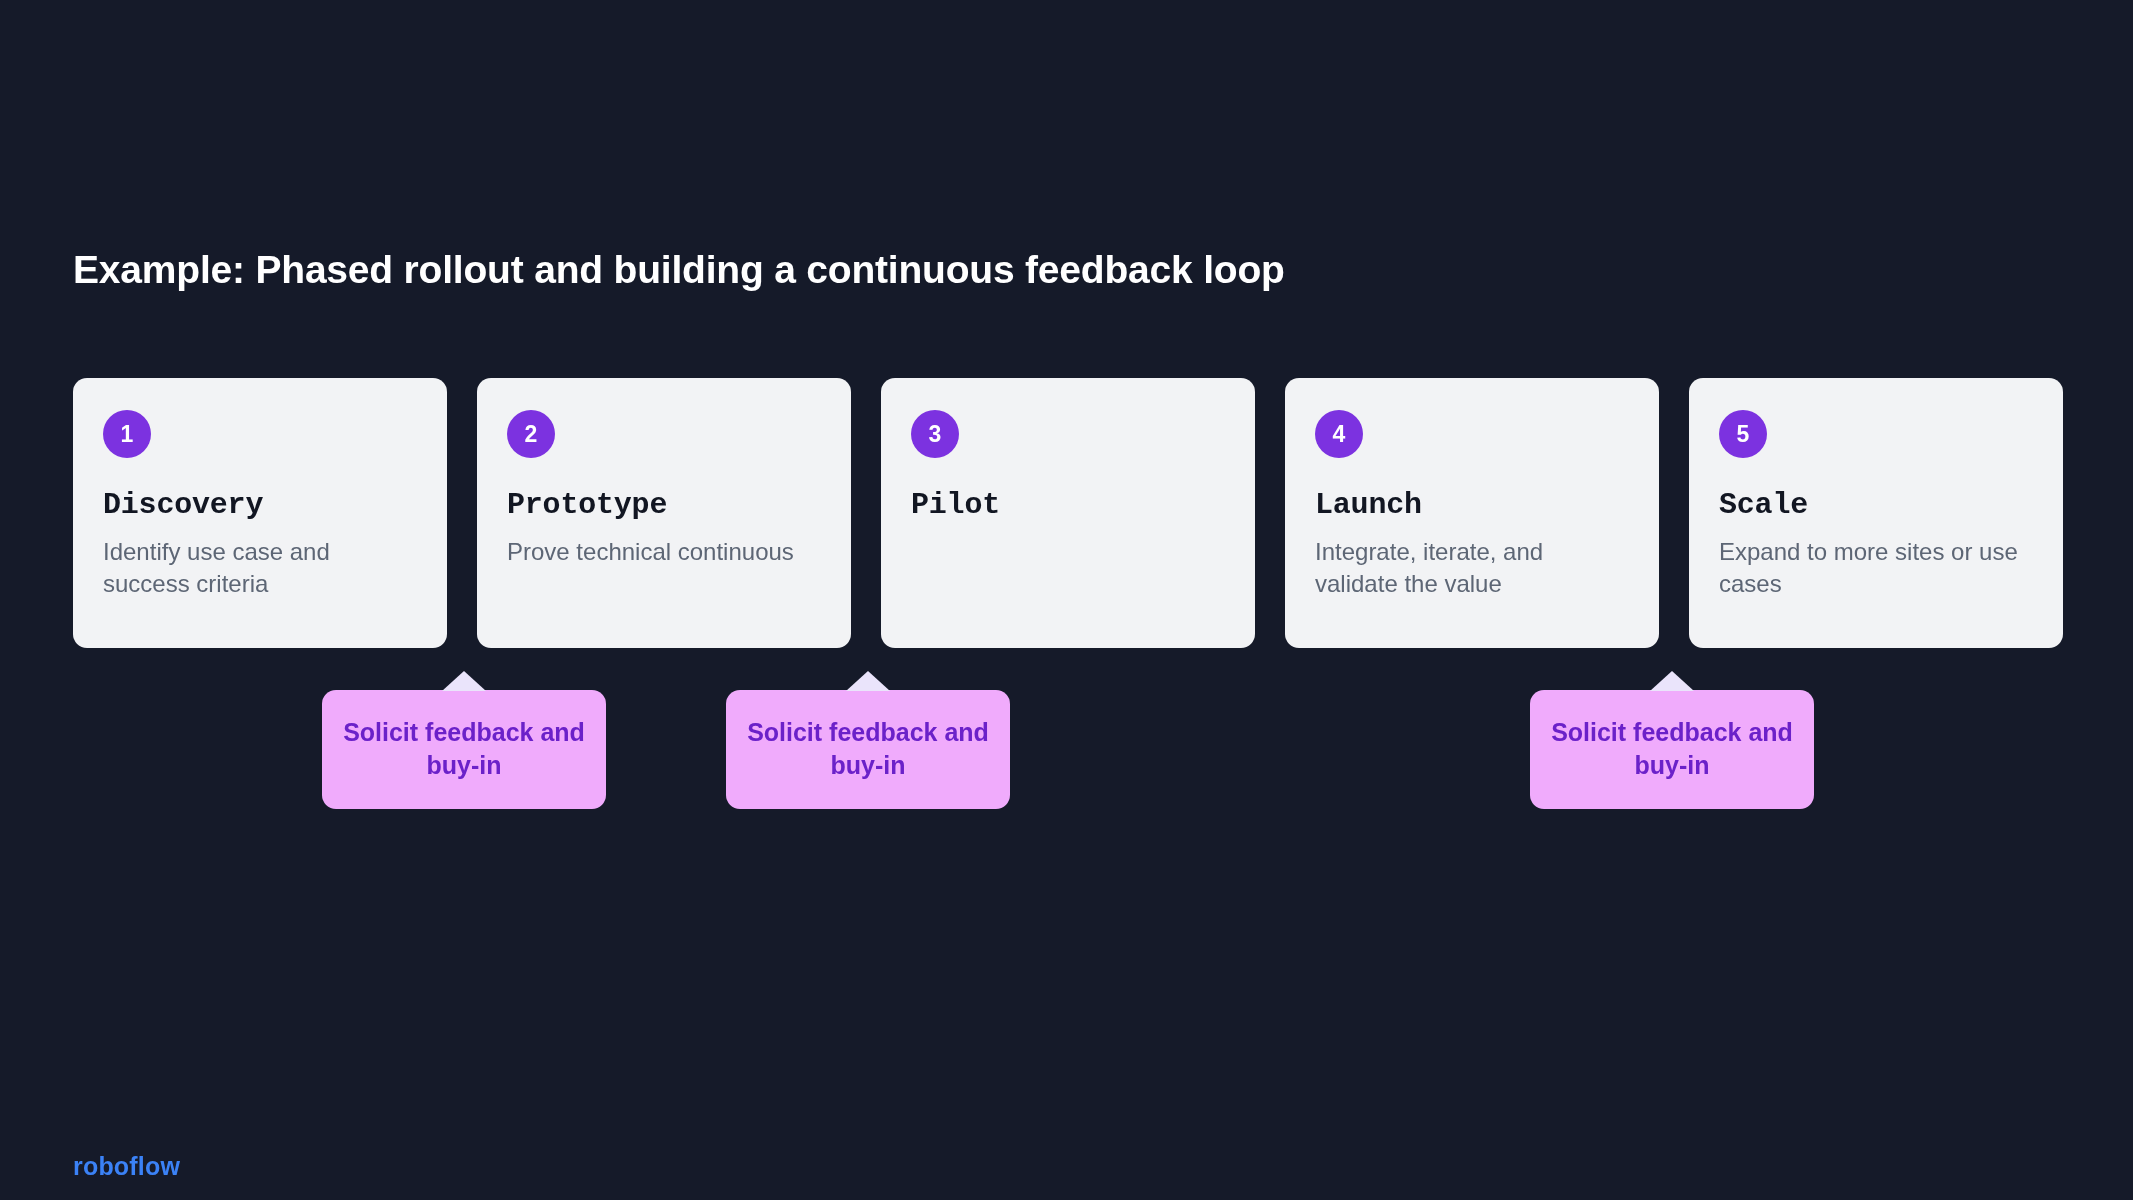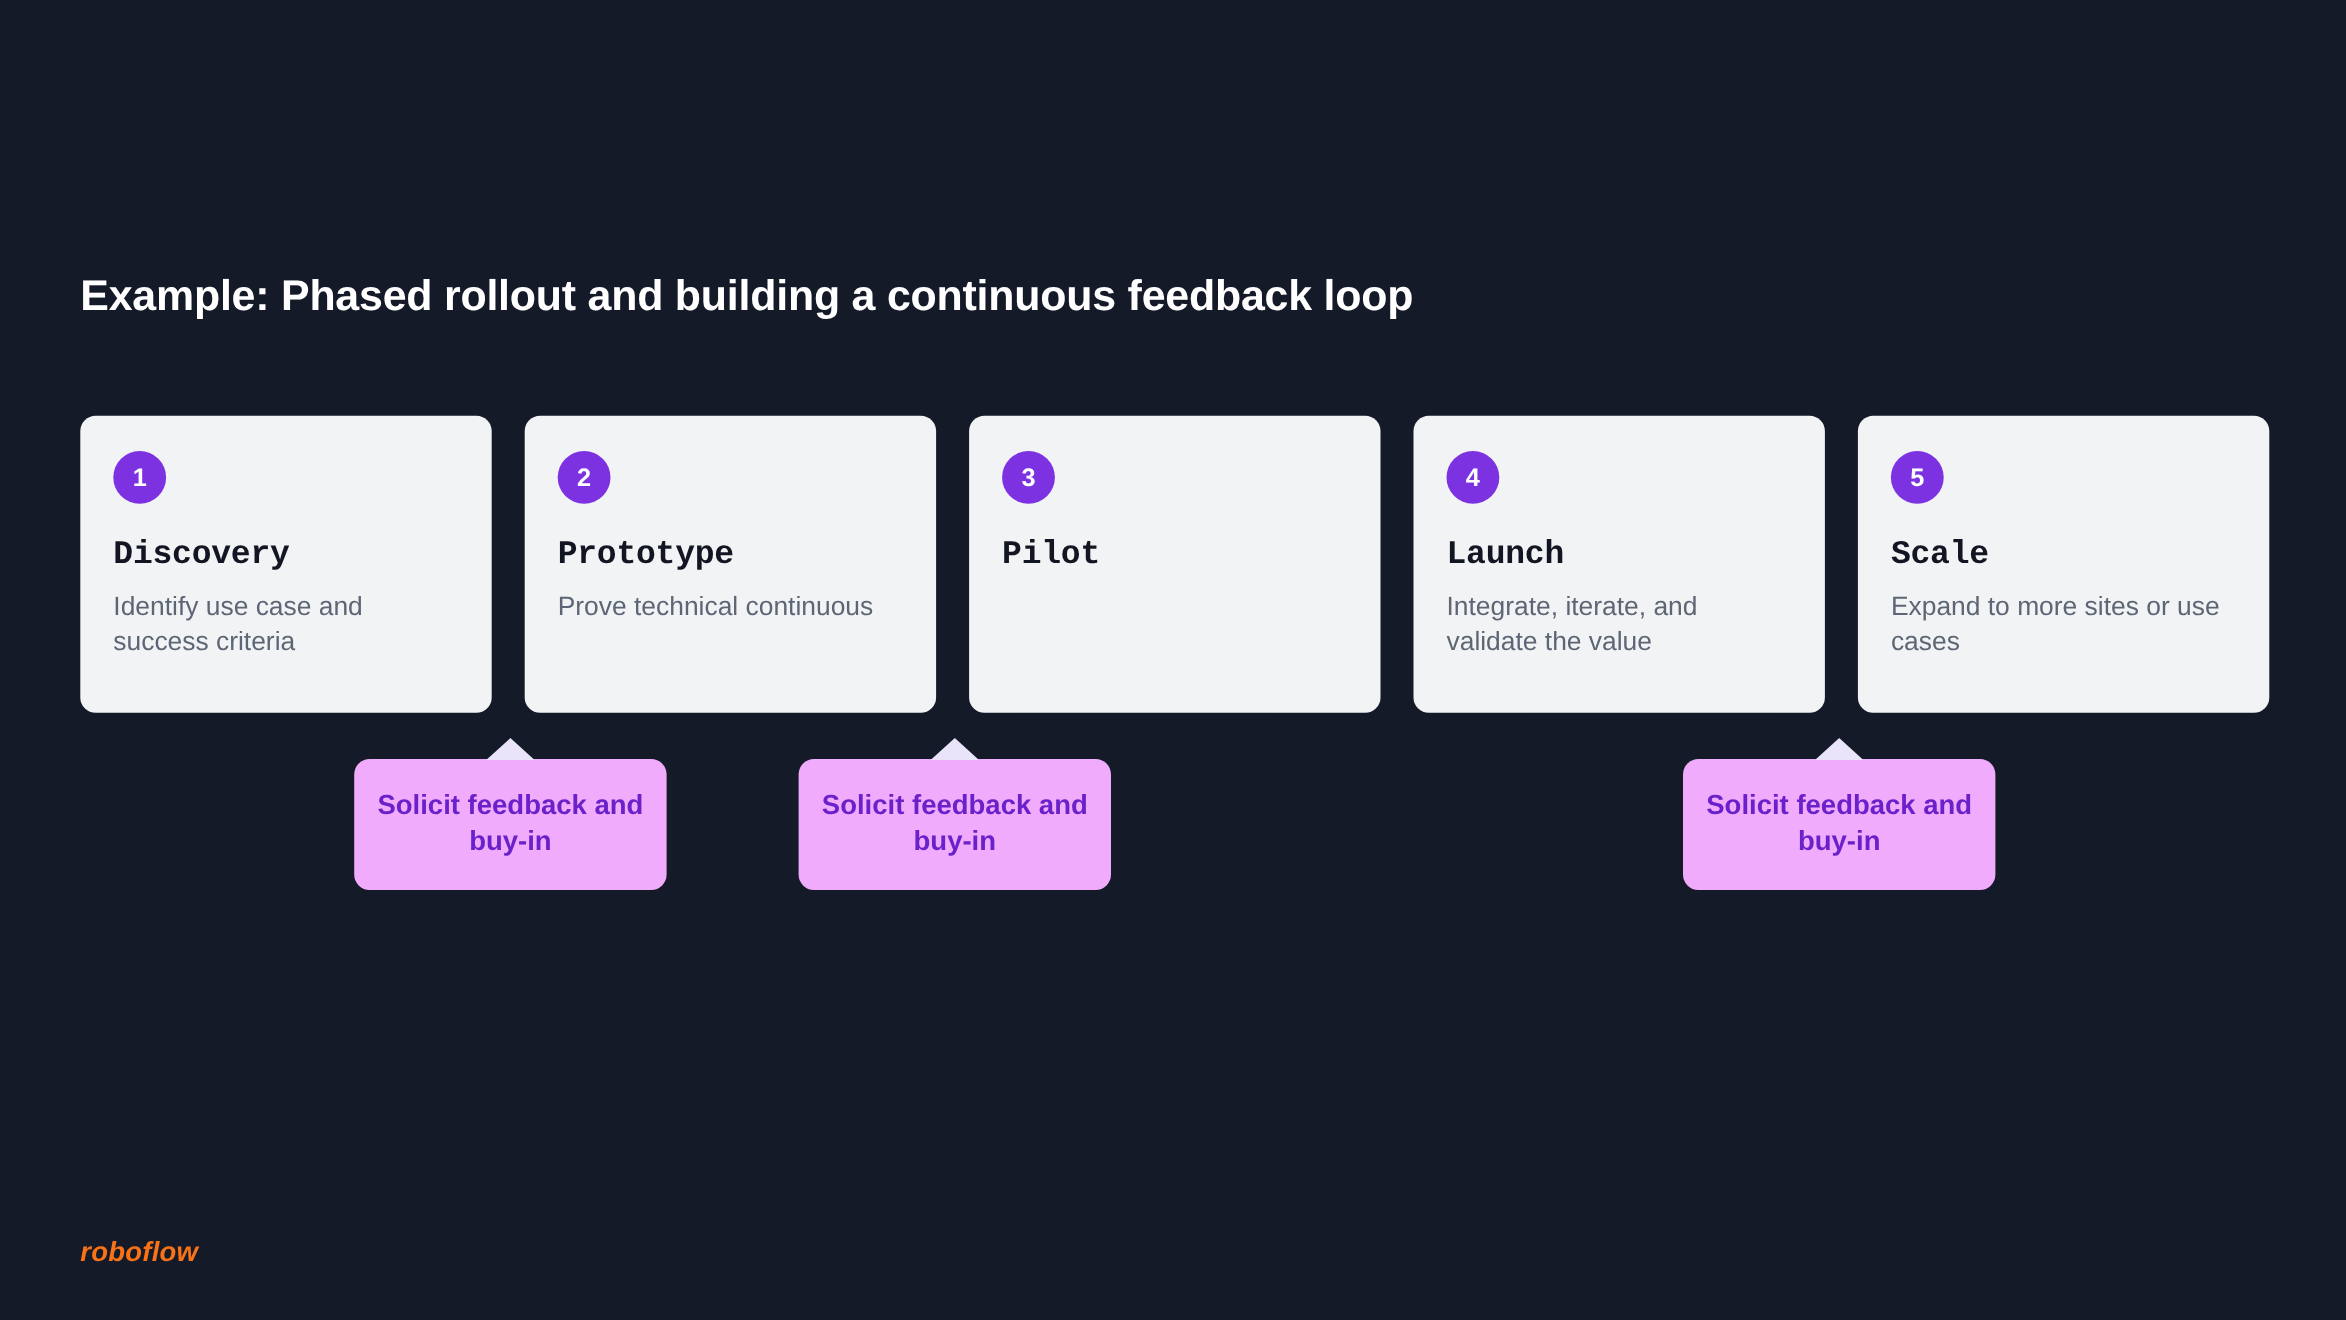--- a/index.html
+++ b/index.html
@@ -114,26 +114,25 @@
     height: 0;
     border-left: 22px solid transparent;
     border-right: 22px solid transparent;
     border-bottom: 20px solid #EAE4FB;
   }
 
   
   .watermark {
     position: absolute;
     left: 73px;
-    top: 1124px;
+    top: 1152px;
     font-size: 25px;
     font-weight: bold;
-    color: #f97316;
+    color: #3b82f6;
     letter-spacing: 0.2px;
-    font-style: italic;
   }
 </style>
 </head>
 <body>
 
 <div class="canvas">
 
   <div class="page-title">Example: Phased rollout and building a continuous feedback loop</div>
 
   <div class="cards-row">

